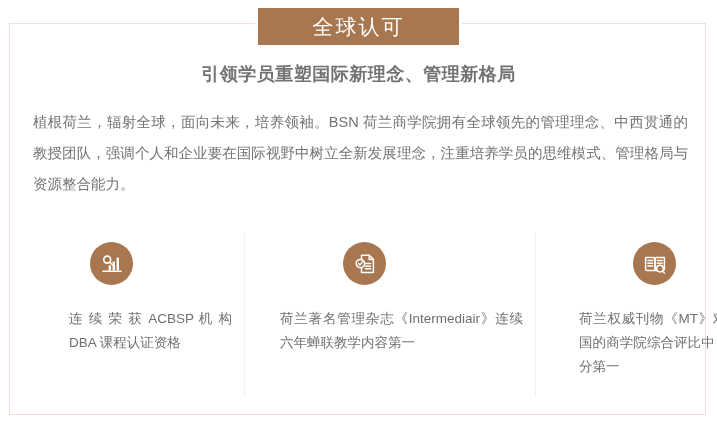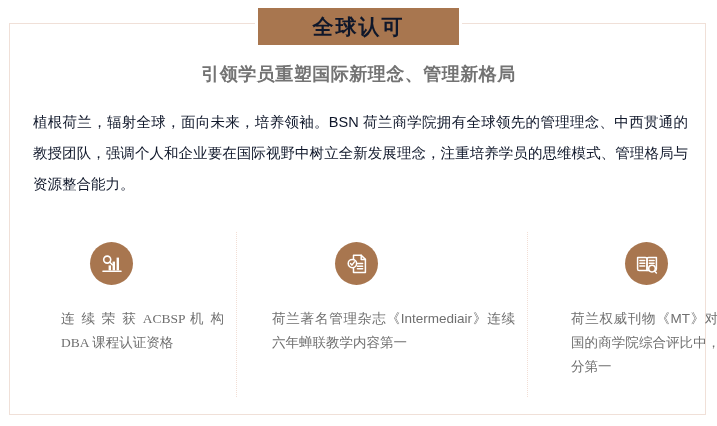--- a/index.html
+++ b/index.html
@@ -40,23 +40,23 @@
     height: 43px;
     background: #a8764f;
     border: 3px solid #ffffff;
     box-sizing: border-box;
     display: flex;
     align-items: center;
     justify-content: center;
     z-index: 3;
   }
   .banner-title {
-    color: #0f172a;
+    color: #ffffff;
     font-size: 21px;
-    font-weight: bold;
+    font-weight: normal;
     letter-spacing: 2px;
     line-height: 1;
     white-space: nowrap;
   }
 
   
   .subtitle {
     position: absolute;
     left: 0;
     right: 0;
@@ -67,21 +67,21 @@
     font-weight: bold;
     letter-spacing: 0.5px;
   }
 
   
   .body-copy {
     position: absolute;
     left: 33px;
     top: 107px;
     width: 655px;
-    color: #0f172a;
+    color: #737373;
     font-size: 14.5px;
     line-height: 31px;
     text-align: justify;
     text-justify: inter-character;
   }
 
   
   .features {
     position: absolute;
     left: 10px;
@@ -120,21 +120,21 @@
   .icon-circle svg { display: block; }
 
   .feature-text {
     margin-top: 22px;
     color: #6f6f6f;
     font-size: 13.5px;
     line-height: 24px;
     text-align: justify;
     text-justify: inter-character;
   }
-  .feature-col:nth-child(1) .feature-text { width: 163px; margin-left: 26px; font-family: Liberation Serif, serif; }
+  .feature-col:nth-child(1) .feature-text { width: 163px; margin-left: 34px; }
   .feature-col:nth-child(2) .feature-text { width: 243px; margin-left: 10px; }
   .feature-col:nth-child(3) .feature-text { width: 190px; margin-left: 18px; }
 </style>
 </head>
 <body>
 
 <div id="page">
 
   <div class="frame"></div>
 

